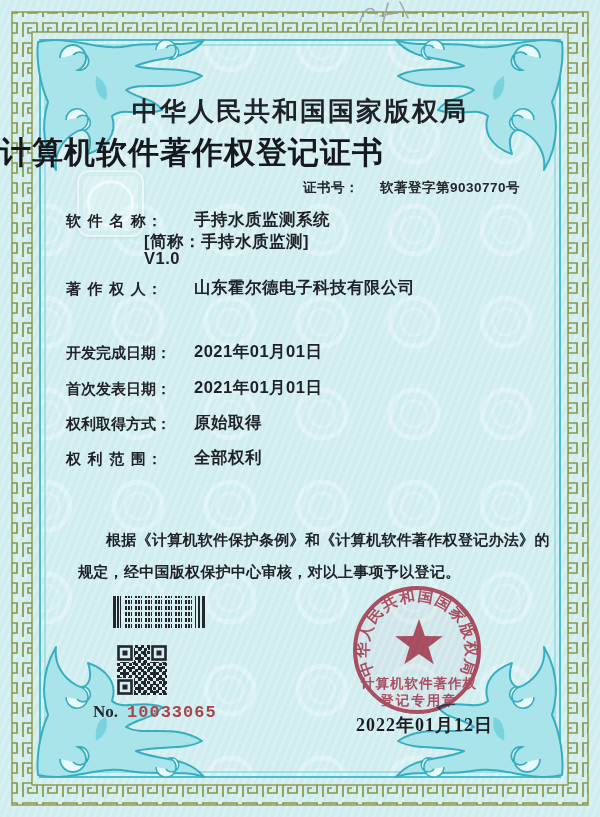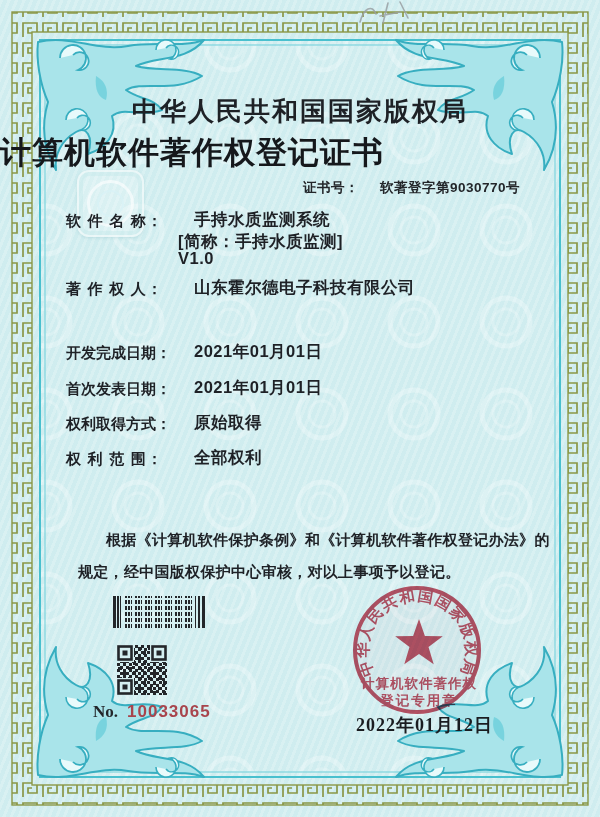--- a/index.html
+++ b/index.html
@@ -33,21 +33,21 @@
     box-shadow:inset 0 0 0 2px rgba(255,255,255,0.55),inset 0 0 0 6px rgba(190,228,232,0.35),0 1px 3px rgba(110,170,180,0.25);
   }
   .sticker::before{content:"";position:absolute;inset:10px;border-radius:50%;border:3px solid rgba(255,255,255,0.6);}
   .sticker::after{content:"";position:absolute;inset:20px;border-radius:50%;border:2px solid rgba(215,242,245,0.75);}
   .row{position:absolute;left:66px;white-space:nowrap;font-weight:bold;}
   .flabel{
     display:inline-block;width:96px;font-size:15px;color:#1e2126;vertical-align:bottom;
     text-align:justify;text-align-last:justify;
   }
   .fvalue{font-size:16.5px;color:#1e2126;margin-left:32px;letter-spacing:0.5px;}
-  .row.sub .fvalue{margin-left:112px;}
+  .row.sub .fvalue{margin-left:78px;}
   .statement{
     position:absolute;left:64px;top:510px;width:474px;margin:14px;
     font-size:15px;font-weight:bold;line-height:32px;text-indent:28px;
     color:#1e2126;letter-spacing:0.3px;
   }
   .barcode{
     position:absolute;left:113px;top:596px;width:92px;height:32px;
     background-image:
       linear-gradient(90deg,#23262a 0 3px,transparent 3px 4px,#23262a 4px 6px,transparent 6px 7px,#23262a 7px 8px,transparent 8px 12px),
       linear-gradient(90deg,transparent 0 2px,#23262a 2px 3px,transparent 3px 5px,#23262a 5px 7px,transparent 7px 9px,#23262a 9px 12px),
@@ -56,21 +56,21 @@
     background-size:12px 100%,12px 100%,68px 100%,68px 100%;
     background-position:0 0,100% 0,12px 0,12px 0;
     background-repeat:no-repeat;
   }
   .qr{position:absolute;left:117px;top:645px;}
   .serial{
     position:absolute;left:93px;top:702px;white-space:nowrap;
     font-family:"Liberation Serif","DejaVu Serif",serif;font-weight:bold;font-size:17px;color:#23262a;
   }
   .serial-value{
-    font-family:Liberation Sans, sans-serif;
+    font-family:Liberation Mono, monospace;
     color:#a8444c;letter-spacing:1px;margin-left:9px;font-size:17px;
   }
   .seal{position:absolute;left:348px;top:580px;mix-blend-mode:multiply;opacity:0.93;}
   .seal text{font-family:"Liberation Sans","DejaVu Sans",sans-serif;font-weight:bold;fill:#c6475a;}
   .issue-date{
     position:absolute;left:356px;top:701px;white-space:nowrap;
     font-family:"Liberation Serif","DejaVu Serif",serif;font-weight:bold;
     font-size:18px;letter-spacing:1px;color:#1a1c20;margin-top:12px;
   }
 </style>

